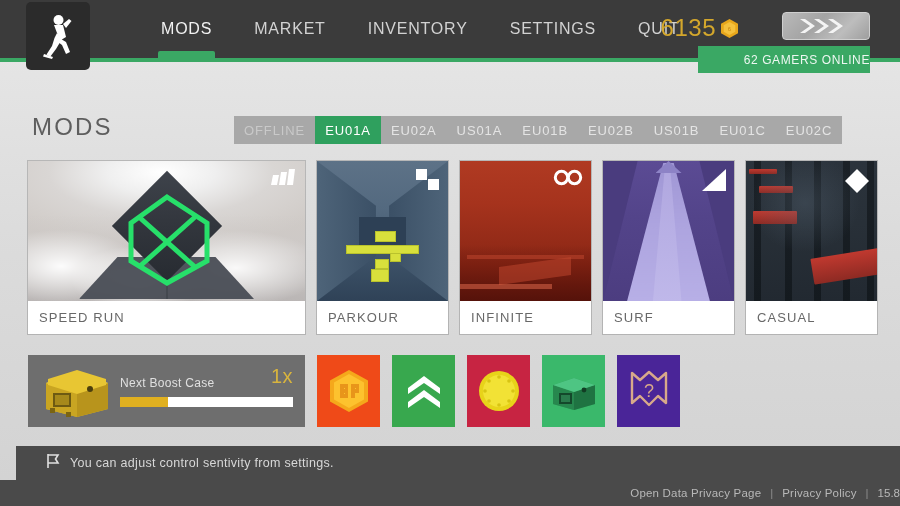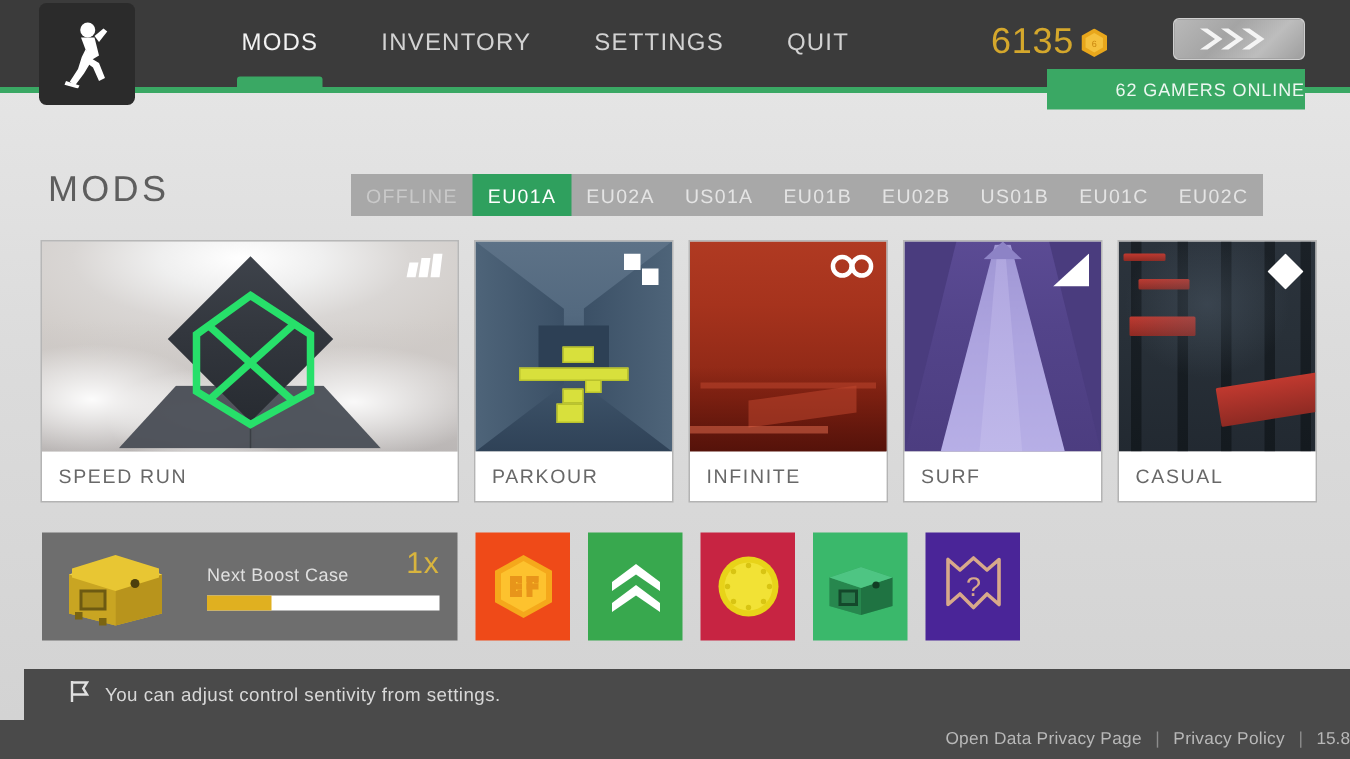--- a/index.html
+++ b/index.html
@@ -236,21 +236,21 @@
   
   .bottom-row {
     position: absolute; left: 28px; top: 355px;
     display: flex; gap: 12px; align-items: flex-start;
   }
   .boost-panel {
     width: 277px; height: 72px; background: #6e6e6e;
     display: flex; align-items: center; position: relative;
   }
   .crate-icon { margin-left: 10px; width: 78px; height: 56px; }
-  .boost-body { flex: 1; margin-left: 22px; margin-right: 12px; }
+  .boost-body { flex: 1; margin-left: 4px; margin-right: 12px; }
   .boost-title {
     font-size: 12px; color: #e0e0e0; margin-bottom: 7px; letter-spacing: 0.3px;
   }
   .boost-track {
     height: 10px; width: 100%; background: #ffffff; position: relative;
   }
   .boost-fill { height: 100%; background: #e0b020; }
   .boost-mult {
     position: absolute; right: 12px; top: 10px;
     color: #d8b43e; font-size: 20px; letter-spacing: 0.5px;
@@ -297,20 +297,21 @@
         <path d="M16 20 L21 26 L15 36 L9 44 L5.5 41.5 L11 33 L13.5 25 Z"></path>
         <path d="M20 26 L25 29 L29 39 L25 41 L21 32 L17 29 Z"></path>
         <path d="M3 41 L12 44 L11 46 L2 43.5 Z"></path>
       </g>
     </svg>
   </span>
 </div>
 
 <div class="nav">
   <div class="nav-item active">MODS</div>
+  <div class="nav-item">MARKET</div>
   <div class="nav-item">INVENTORY</div>
   <div class="nav-item">SETTINGS</div>
   <div class="nav-item">QUIT</div>
 </div>
 
 <div class="coins">
   <span class="coins-val">6135</span>
   <span class="coin-hex">
     <svg width="17" height="19" viewBox="0 0 17 19" aria-hidden="true">
       <polygon points="8.5,0 17,4.75 17,14.25 8.5,19 0,14.25 0,4.75" fill="#e8a71c"></polygon>

